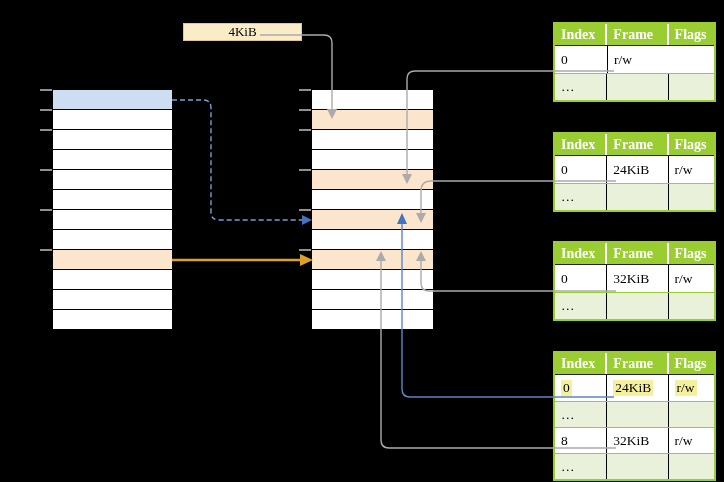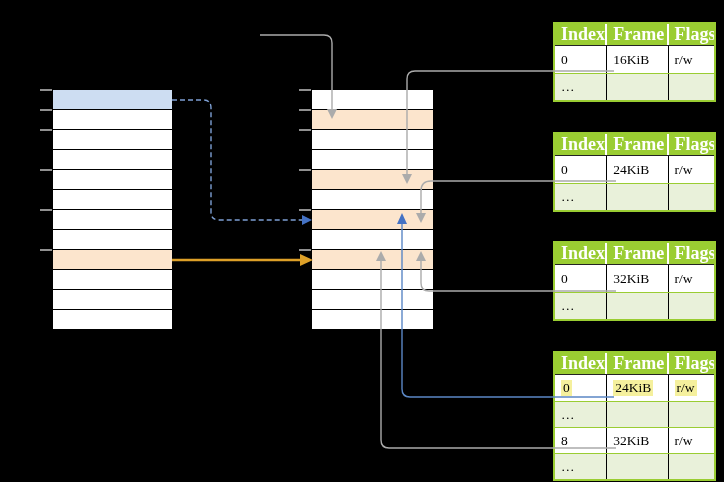--- a/index.html
+++ b/index.html
@@ -14,38 +14,39 @@
   .sizelabel{position:absolute;left:183px;top:23px;width:119px;height:18px;box-sizing:border-box;
              background:var(--label-bg);border:1px solid var(--label-border);
              text-align:center;font-size:13px;line-height:16px;color:#000;}
   .memcol{position:absolute;top:90px;}
   .memrow{width:100%;height:20px;box-sizing:border-box;border-bottom:1px solid #000;background:#fff;}
   .tick{position:absolute;width:12px;height:2px;background:var(--tick-gray);}
   .ptable{position:absolute;left:553px;width:163px;box-sizing:border-box;
           border:2px solid var(--table-header);background:#fff;}
   .pt-row{display:flex;width:100%;box-sizing:border-box;}
   .pt-header{background:var(--table-header);height:22px;border-bottom:1px solid #222;}
-  .pt-header .cell{color:#fff;font-weight:bold;font-size:18px;border-right:2px solid #fff;}
+  .pt-header .cell{color:#fff;font-weight:bold;font-size:14px;border-right:2px solid #fff;}
   .pt-header .cell:last-child{border-right:none;}
   .pt-body .cell{color:#000;font-size:13.5px;border-right:1px solid #000;}
   .pt-body .cell:last-child{border-right:none;}
   .pt-body{height:27px;}
   .pt-body.short{height:26px;}
   .pt-body.sep{border-top:1px solid var(--table-header);}
   .pt-body.green{background:var(--table-row-alt);}
   .cell{box-sizing:border-box;padding-left:6px;display:flex;align-items:center;overflow:hidden;}
   .c0{width:53px;} .c1{width:62px;} .c2{width:46px;}
   .hl{background:var(--highlight-yellow);padding:0 2px;}
   .overlay{position:absolute;left:0;top:0;width:724px;height:482px;pointer-events:none;}
 </style>
 </head>
 <body>
 
 <div class="canvas">
 
+  <div class="sizelabel">4KiB</div>
 
   <div id="leftcol" class="memcol" style="left:53px;width:119px;">
       <div class="memrow" style="height: 20px; background: var(--row-blue);"></div>
       <div class="memrow" style="height: 20px;"></div>
       <div class="memrow" style="height: 20px;"></div>
       <div class="memrow" style="height: 20px;"></div>
       <div class="memrow" style="height: 20px;"></div>
       <div class="memrow" style="height: 20px;"></div>
       <div class="memrow" style="height: 20px;"></div>
       <div class="memrow" style="height: 20px;"></div>
@@ -87,21 +88,20 @@
 
   <div id="tables">
       <div class="ptable" style="top: 22px;">
         <div class="pt-row pt-header">
           <div class="cell c0">Index</div>
           <div class="cell c1">Frame</div>
           <div class="cell c2">Flags</div>
         </div>
         <div class="pt-row pt-body">
           <div class="cell c0">0</div>
-          <div class="cell c1">16KiB</div>
           <div class="cell c2">r/w</div>
         </div>
         <div class="pt-row pt-body green sep">
           <div class="cell c0">…</div>
           <div class="cell c1"></div>
           <div class="cell c2"></div>
         </div>
       </div>
       <div class="ptable" style="top: 132px;">
         <div class="pt-row pt-header">

